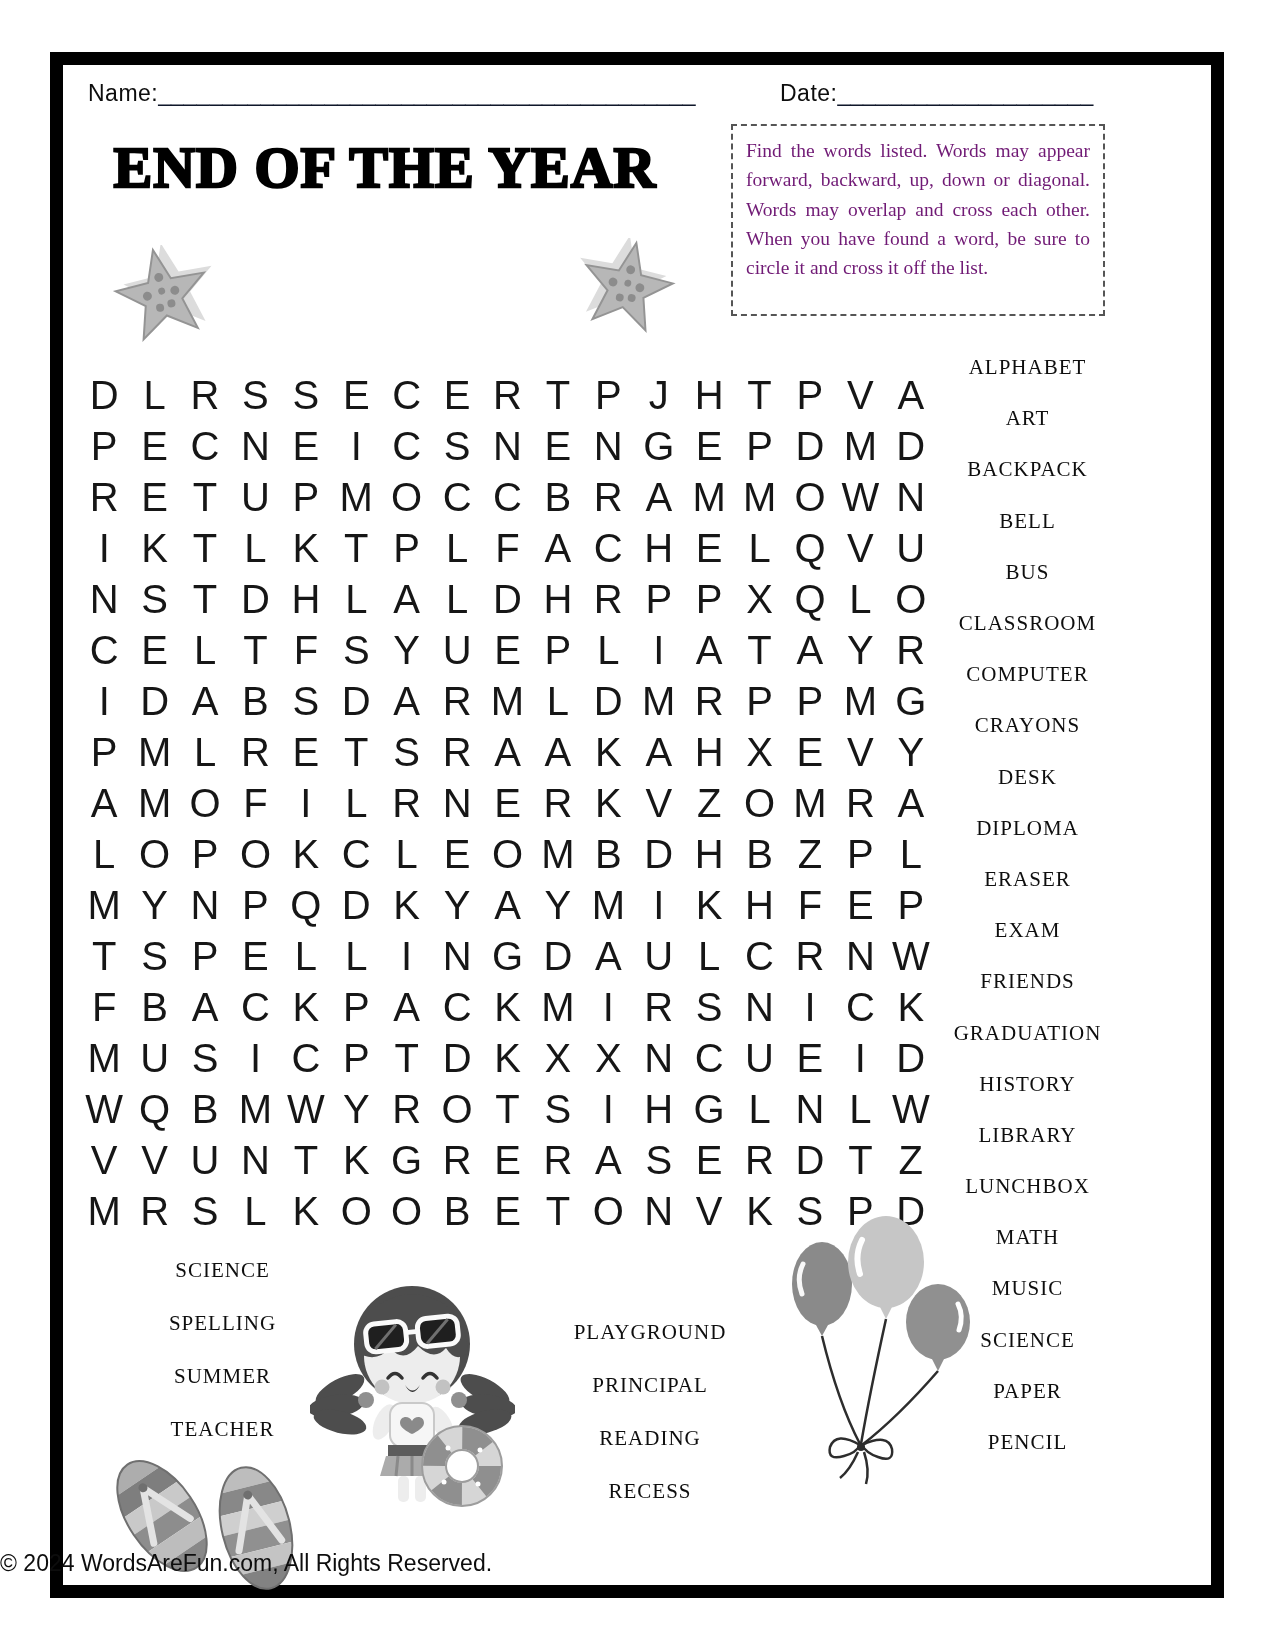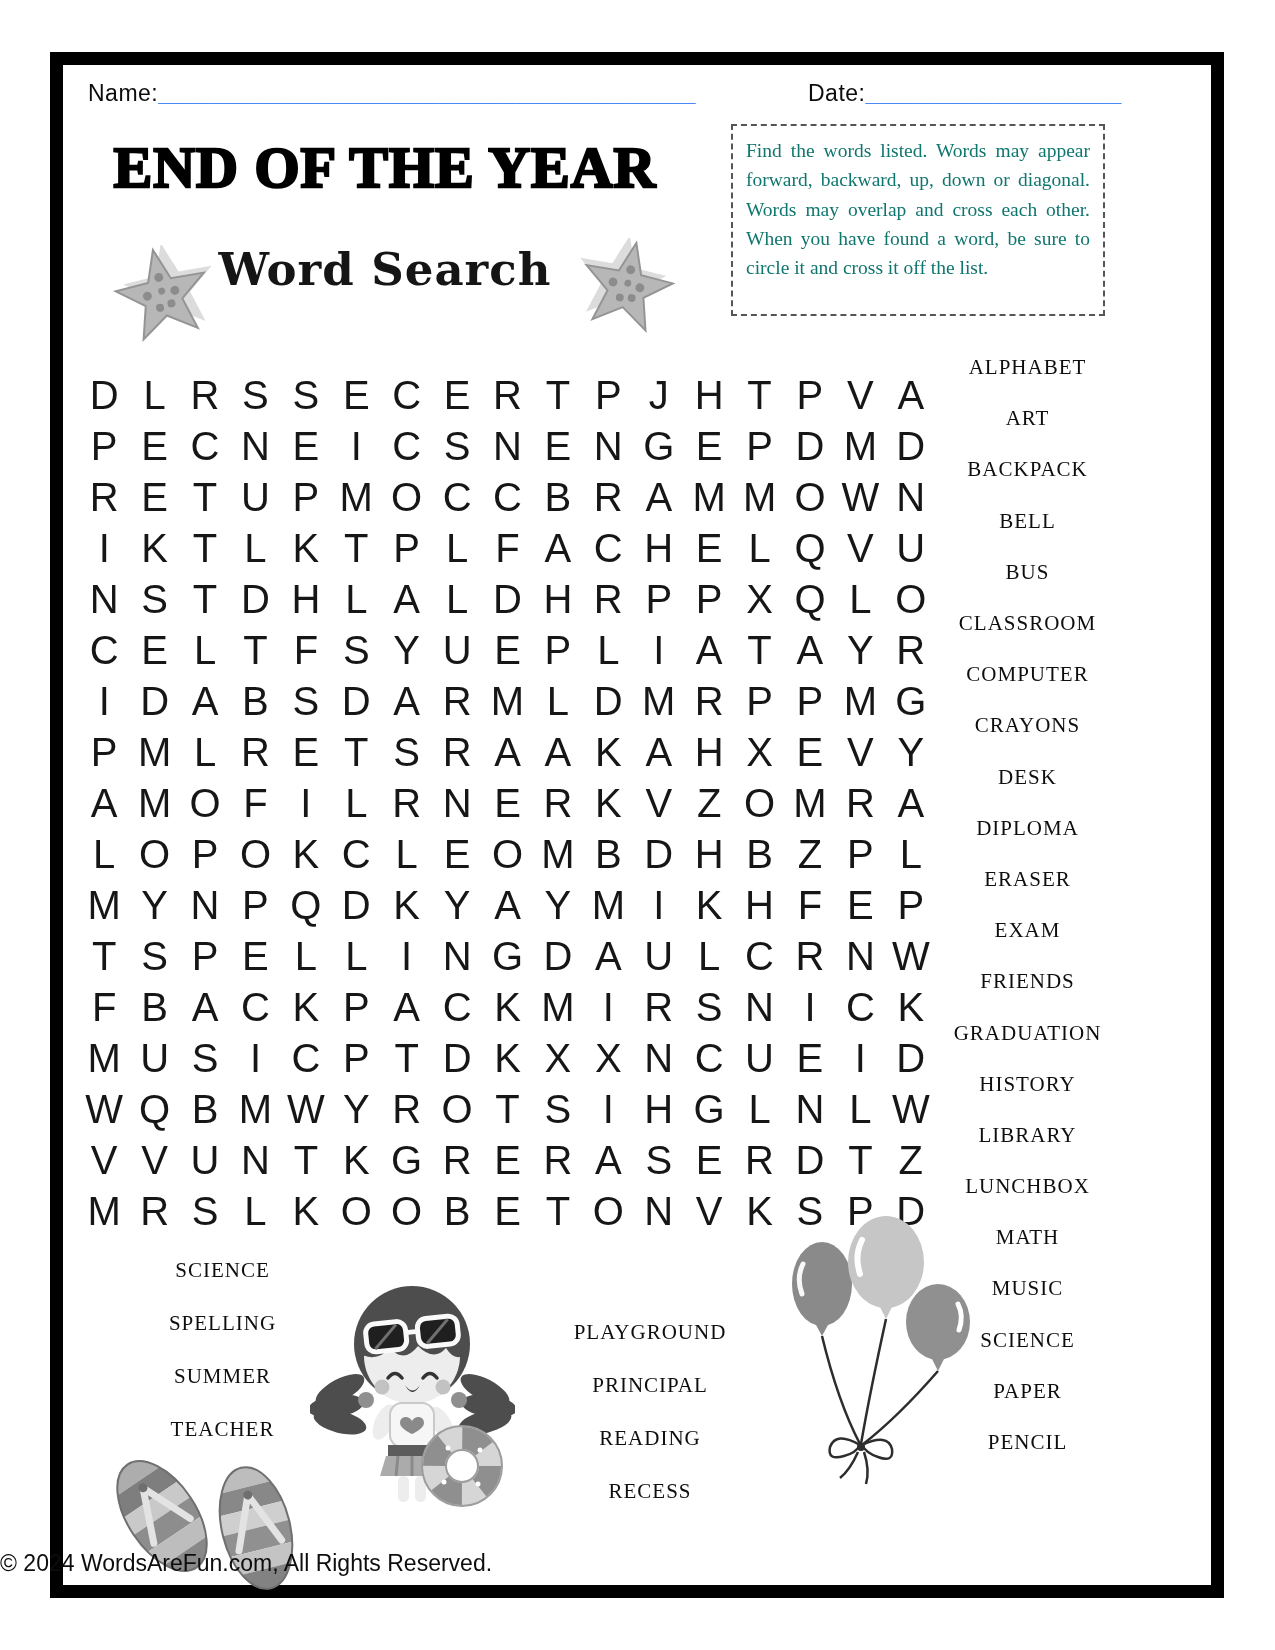--- a/index.html
+++ b/index.html
@@ -2,35 +2,35 @@
 <html><head>
 <meta charset="utf-8">
 <style>
   html,body{margin:0;padding:0;background:#fff;}
   .page{position:relative;width:1275px;height:1650px;background:#fff;overflow:hidden;
         font-family:"Liberation Sans",sans-serif;color:#111;}
   .frame{position:absolute;left:50px;top:52px;width:1174px;height:1546px;
          border:13px solid #000;box-sizing:border-box;}
   
   .name-row{position:absolute;left:88px;top:80px;font-size:23px;color:#0d0d0d;letter-spacing:.5px;}
-  .date-row{position:absolute;left:808px;top:80px;font-size:23px;color:#0d0d0d;letter-spacing:.5px;}
-  .fill-line{letter-spacing:0;color:#3b82f6;font-weight:bold;}
+  .date-row{position:absolute;left:780px;top:80px;font-size:23px;color:#0d0d0d;letter-spacing:.5px;}
+  .fill-line{letter-spacing:0;color:#0f172a;}
   
   .title-block{position:absolute;left:85px;top:138px;width:600px;text-align:center;}
   .main-title{font-family:Liberation Serif, serif;font-weight:900;
               font-size:58px;letter-spacing:1px;color:#000;
               -webkit-text-stroke:2.5px #000;line-height:1.05;}
   .subtitle{font-family:"DejaVu Serif","Liberation Serif",serif;font-weight:bold;
             font-size:45px;color:#151515;margin-top:44px;letter-spacing:1px;}
   .star{position:absolute;}
   
   .instructions{position:absolute;left:731px;top:124px;width:374px;height:192px;
                 box-sizing:border-box;border:2px dashed #555;padding:10px 13px;
                 font-family:"Liberation Serif",serif;font-size:19.5px;line-height:1.5;
-                text-align:justify;color:#0f766e;}
+                text-align:justify;color:#701a75;}
   
   .grid{position:absolute;left:79px;top:370px;width:857px;height:867px;
         display:grid;grid-template-columns:repeat(17,1fr);grid-auto-rows:1fr;}
   .cell{display:flex;align-items:center;justify-content:center;
         font-family:"Liberation Sans",sans-serif;font-size:40px;color:#161616;}
   
   .wl{position:absolute;display:flex;flex-direction:column;}
   .wl-right{left:930px;top:342px;width:195px;}
   .wl-right .wl-item{height:51.2px;}
   .wl-bl{left:120px;top:1244px;width:205px;}
@@ -50,21 +50,20 @@
 <body>
 
 <div class="page">
   <div class="frame"></div>
 
   <div class="name-row"><span>Name:</span><span class="fill-line">__________________________________________</span></div>
   <div class="date-row"><span>Date:</span><span class="fill-line">____________________</span></div>
 
   <div class="title-block">
     <div class="main-title">END OF THE YEAR</div>
-    <div class="subtitle">Word Search</div>
   </div>
 
   <svg class="star" style="left:100px;top:245px" width="125" height="100" viewBox="0 0 110 100">
     <g transform="rotate(-12 55 50)">
       <polygon transform="translate(9,-5)" points="55,4 66.6,35.3 100,36.7 73.7,57.4 82.7,89.5 55,71 27.3,89.5 36.3,57.4 10,36.7 43.4,35.3" fill="#dcdcdc"></polygon>
       <polygon points="55,4 66.6,35.3 100,36.7 73.7,57.4 82.7,89.5 55,71 27.3,89.5 36.3,57.4 10,36.7 43.4,35.3" fill="#b7b7b7" stroke="#949494" stroke-width="2"></polygon>
       <circle cx="55" cy="32" r="4.5" fill="#8c8c8c"></circle>
         <circle cx="40" cy="48" r="4.5" fill="#8c8c8c"></circle>
       <circle cx="68" cy="48" r="4.5" fill="#8c8c8c"></circle>
         <circle cx="50" cy="62" r="4" fill="#8c8c8c"></circle>

